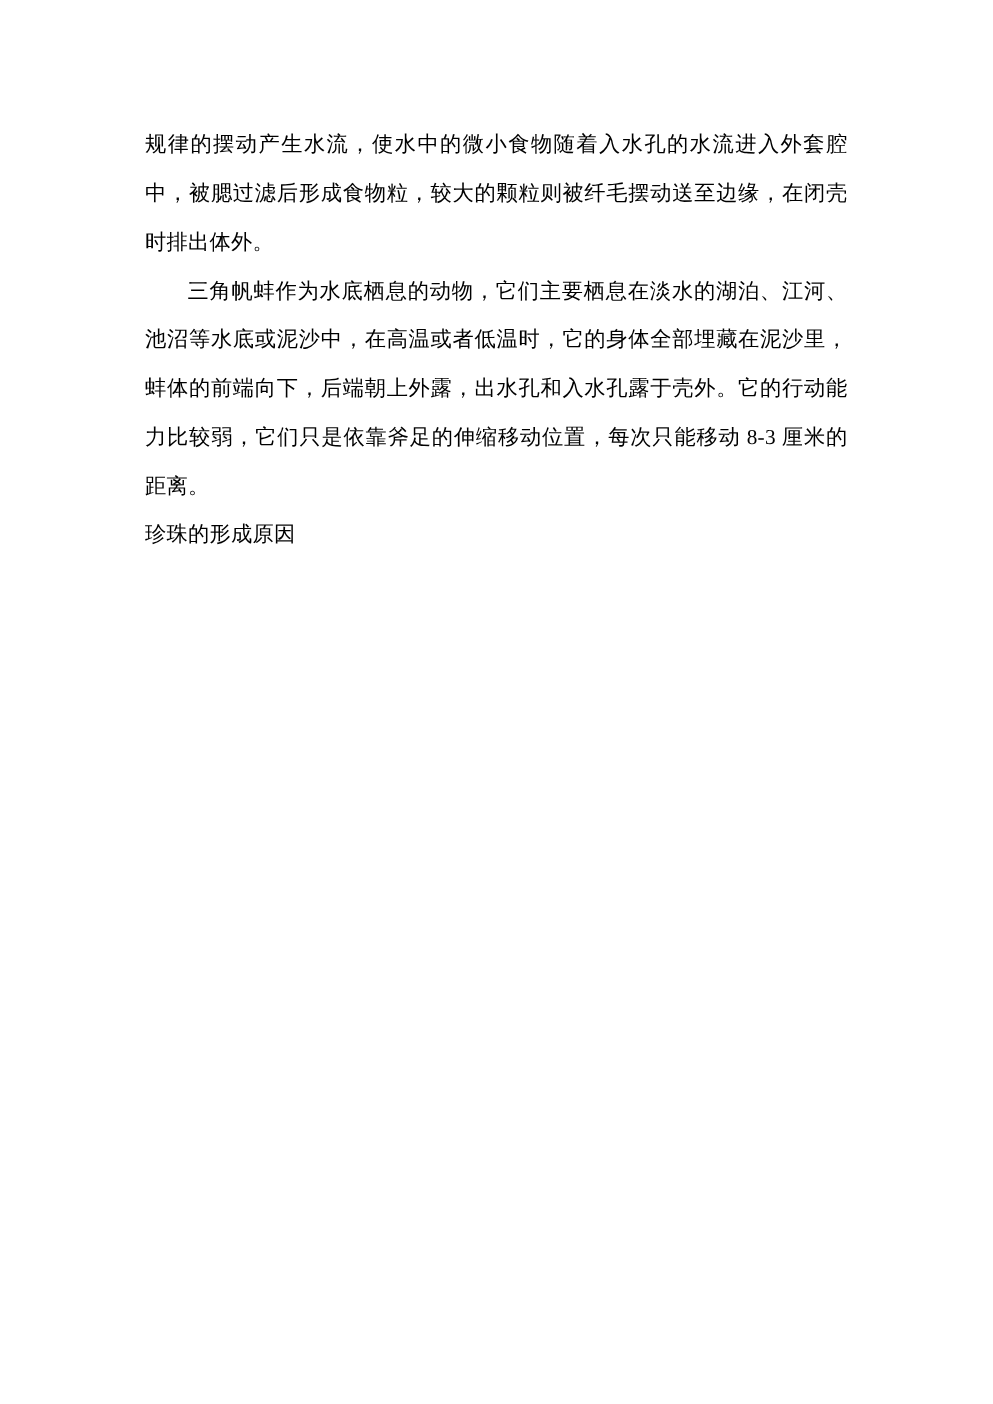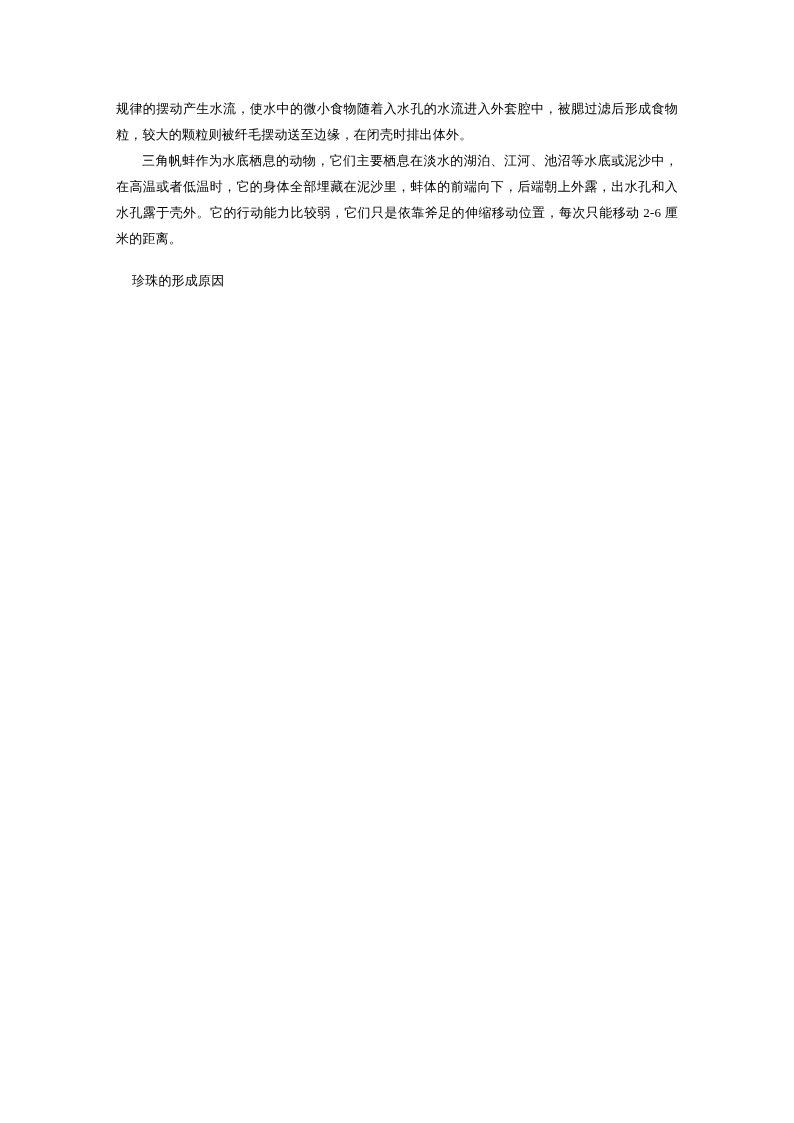--- a/index.html
+++ b/index.html
@@ -15,45 +15,45 @@
     overflow: hidden;
   }
   .page {
     position: relative;
     width: 794px;
     height: 1123px;
     box-sizing: border-box;
     padding: 96px 116px 90px 116px;
   }
   .doc-body {
-    font-size: 13px;
-    line-height: 26px;
+    font-size: 17px;
+    line-height: 39px;
     text-align: justify;
     text-justify: inter-ideograph;
     letter-spacing: 0.2px;
   }
   p.para {
     margin: 0;
     text-indent: 2em;
   }
   p.noindent {
     margin: 0;
     text-indent: 0;
   }
   p.heading {
-    margin: 16px;
+    margin: 0;
     text-indent: 0;
   }
   p.bigindent {
     margin: 0;
     text-indent: 3em;
   }
 </style>
 </head>
 <body>
 
 <div class="page">
   <div class="doc-body">
     <p class="noindent">规律的摆动产生水流，使水中的微小食物随着入水孔的水流进入外套腔中，被腮过滤后形成食物粒，较大的颗粒则被纤毛摆动送至边缘，在闭壳时排出体外。</p>
-    <p class="para">三角帆蚌作为水底栖息的动物，它们主要栖息在淡水的湖泊、江河、池沼等水底或泥沙中，在高温或者低温时，它的身体全部埋藏在泥沙里，蚌体的前端向下，后端朝上外露，出水孔和入水孔露于壳外。它的行动能力比较弱，它们只是依靠斧足的伸缩移动位置，每次只能移动 2-6 厘米的距离。</p>
+    <p class="para">三角帆蚌作为水底栖息的动物，它们主要栖息在淡水的湖泊、江河、池沼等水底或泥沙中，在高温或者低温时，它的身体全部埋藏在泥沙里，蚌体的前端向下，后端朝上外露，出水孔和入水孔露于壳外。它的行动能力比较弱，它们只是依靠斧足的伸缩移动位置，每次只能移动 8-3 厘米的距离。</p>
     <p class="heading">珍珠的形成原因</p>
   </div>
 </div>
 
 </body></html>

